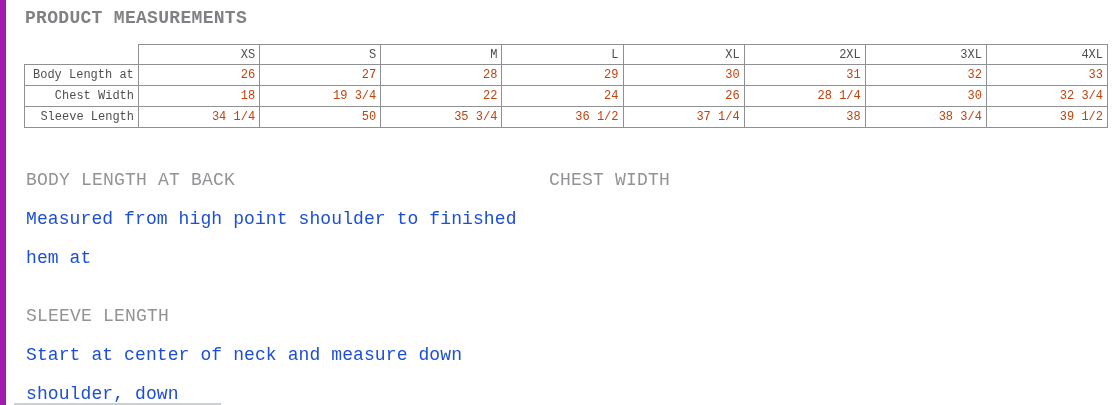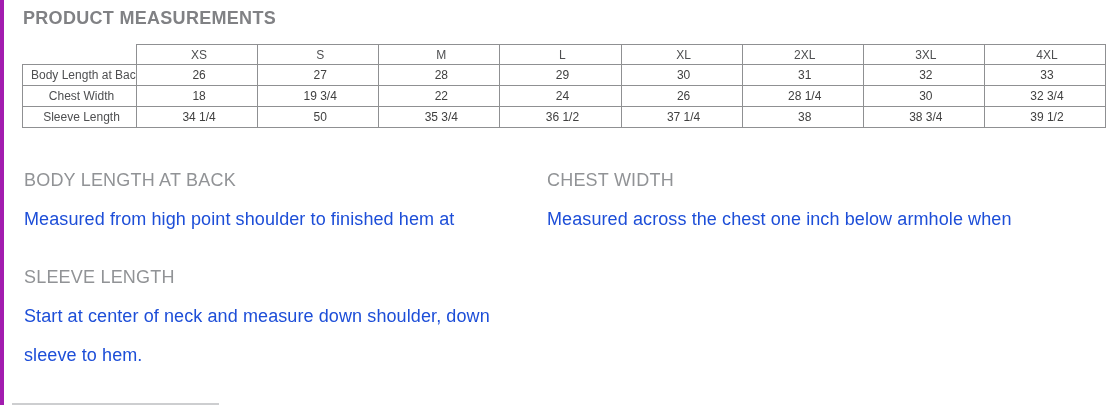--- a/index.html
+++ b/index.html
@@ -2,55 +2,55 @@
 <html><head>
 <meta charset="utf-8">
 <style>
   html, body { margin: 0; padding: 0; background: #ffffff; }
   .page {
     position: relative;
     width: 1114px;
     height: 405px;
     overflow: hidden;
     background: #ffffff;
-    border-left: 4px solid #a21caf;
+    border-left: 6px solid #a21caf;
     box-sizing: border-box;
-    font-family: Liberation Sans, sans-serif;
+    font-family: Liberation Mono, monospace;
   }
   .section-title {
     margin: 7px 0 0 19px;
     font-size: 18px;
     line-height: 22px;
     font-weight: bold;
     color: #808184;
     letter-spacing: 0.3px;
   }
   table.size-table {
     margin: 15px 0 0 18px;
     border-collapse: collapse;
     table-layout: fixed;
     width: 1084px;
   }
   table.size-table col.label-col { width: 114px; }
   table.size-table th,
   table.size-table td {
     border: 1px solid #8f9092;
     padding: 0 4px 0 8px;
-    text-align: center;
+    text-align: right;
     vertical-align: middle;
     font-size: 12px;
     font-weight: normal;
     white-space: nowrap;
     overflow: hidden;
   }
   table.size-table th { height: 19px; color: #4e4f51; }
   table.size-table th.corner { border: none; background: transparent; }
   table.size-table td { height: 20px; }
   table.size-table td.rowlabel { color: #4e4f51; }
-  table.size-table td.val { color: #404040; }
+  table.size-table td.val { color: #c2410c; }
   .descs {
     margin: 40px 0 0 20px;
     display: grid;
     grid-template-columns: 523px 1fr;
     grid-row-gap: 26px;
   }
   .desc-h {
     font-size: 18px;
     line-height: 24px;
     color: #919396;
@@ -141,21 +141,20 @@
     </tbody>
   </table>
 
   <div class="descs">
     <div class="desc">
       <div class="desc-h">BODY LENGTH AT BACK</div>
       <div class="desc-line">Measured from high point shoulder to finished hem at</div>
     </div>
     <div class="desc">
       <div class="desc-h">CHEST WIDTH</div>
-      <div class="desc-line">Measured across the chest one inch below armhole when</div>
     </div>
     <div class="desc">
       <div class="desc-h">SLEEVE LENGTH</div>
       <div class="desc-line">Start at center of neck and measure down shoulder, down</div>
       <div class="desc-line">sleeve to hem.</div>
     </div>
   </div>
 
   <div class="bottom-line"></div>
 

